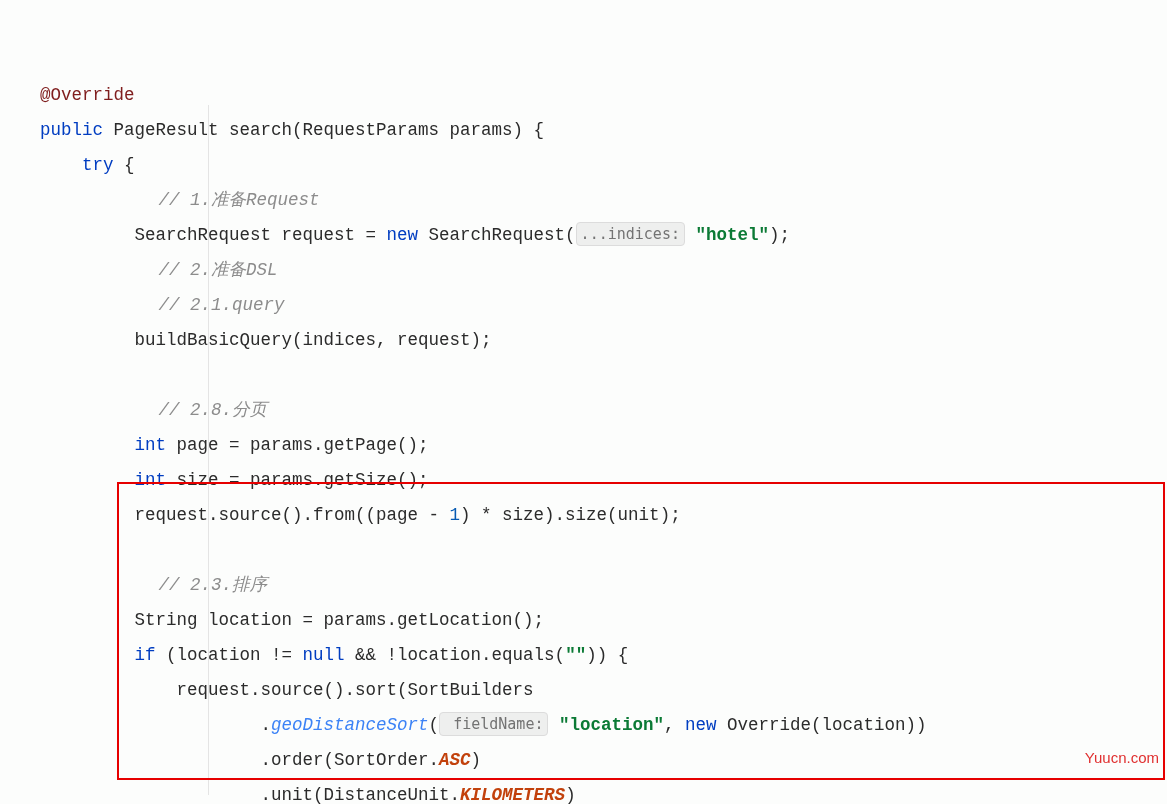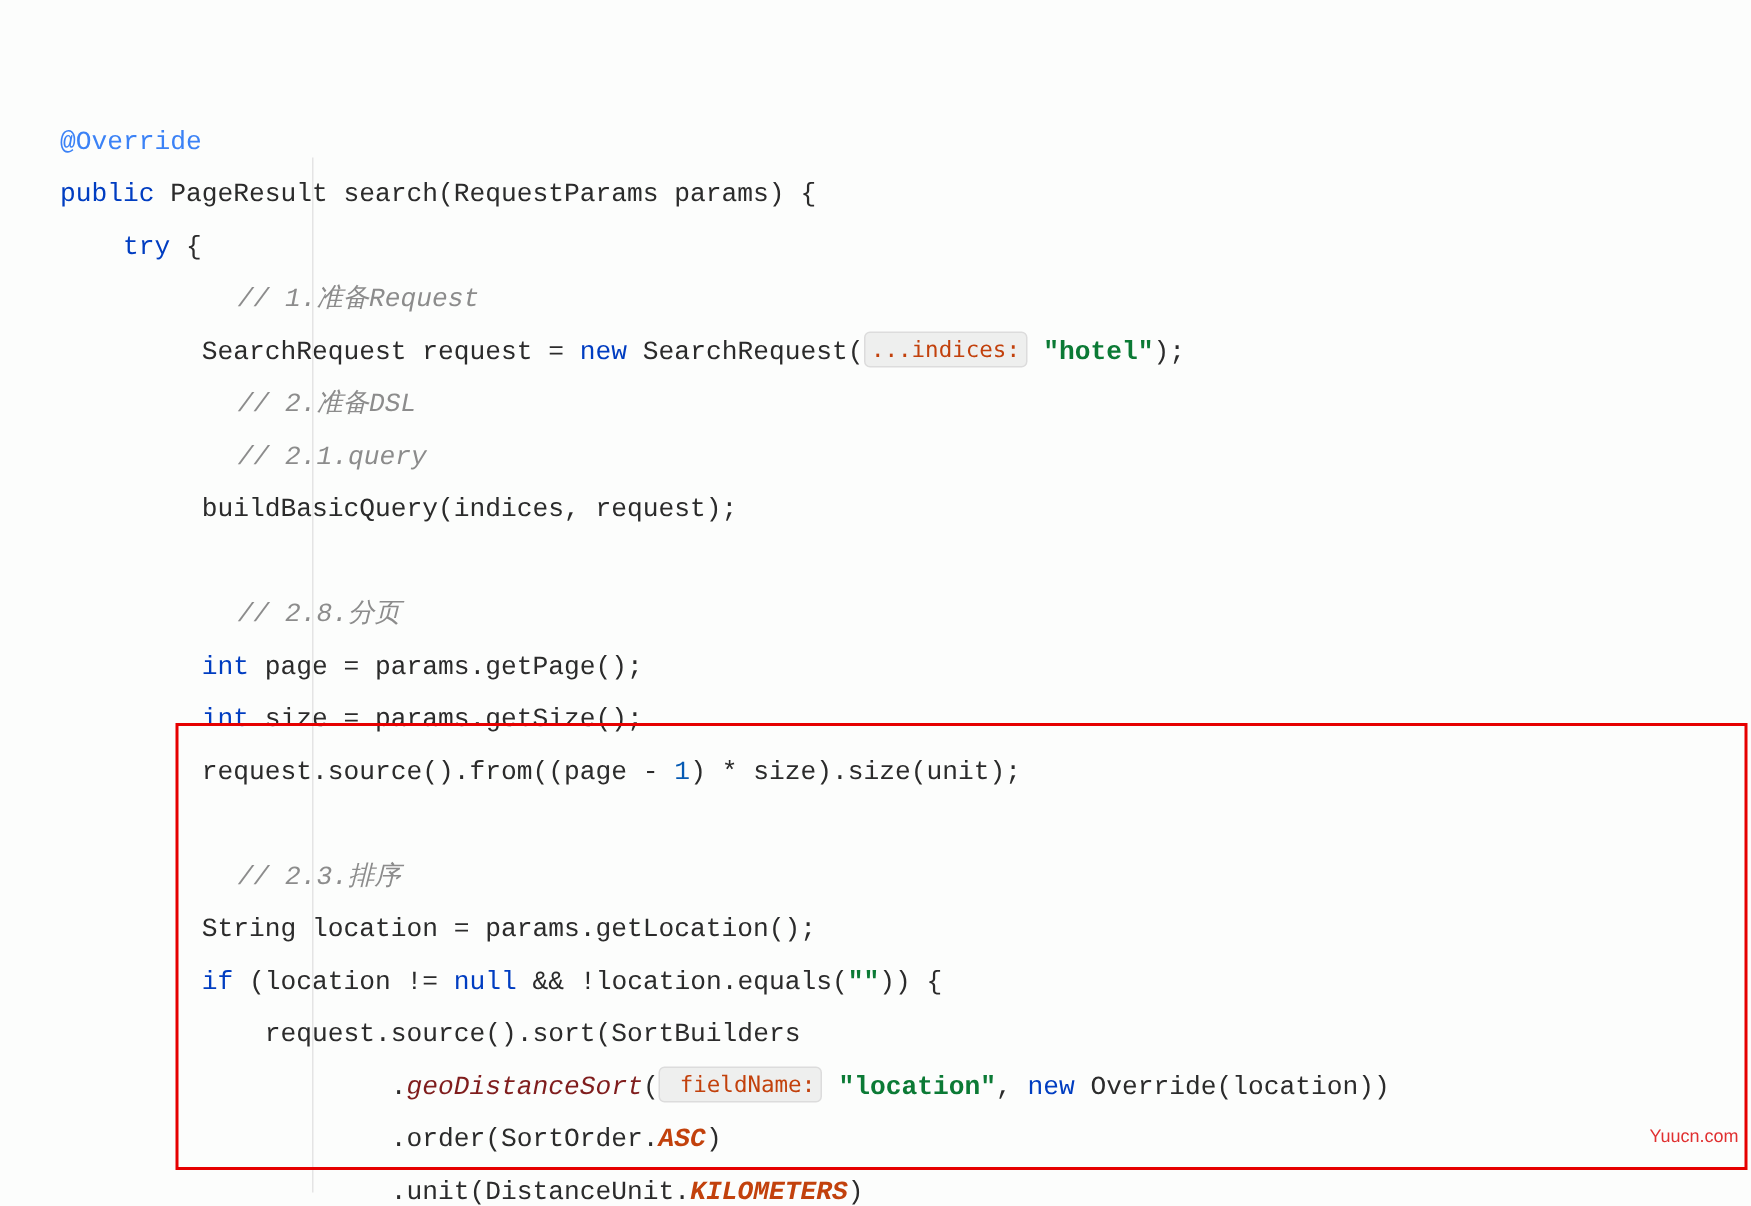--- a/index.html
+++ b/index.html
@@ -12,49 +12,49 @@
     overflow: hidden;
   }
   .editor {
     position: relative;
     white-space: pre;
     padding-left: 40px;
     padding-top: 8px;
     color: #2b2b2b;
   }
   .kw     { color: #003dc1; font-weight: 400; }        
-  .ann    { color: #3b82f6; }                           
+  .ann    { color: #7f1d1d; }                           
   .const  { color: #c2410c; font-style: italic; font-weight: 600; } 
   .comm   { color: #8c8c8c; font-style: italic; margin-left: 24px; }       
   .str    { color: #0b7a35; font-weight: 600; }
   .num    { color: #065ab3; }
-  .method { color: #7f1d1d; font-style: italic; margin-top: 16px; }       
+  .method { color: #3b82f6; font-style: italic; margin-top: 16px; }       
   .hint {
     display: inline-block;
     font-style: normal;
     font-family: "Menlo", "Consolas", monospace;
-    color: #c2410c;
+    color: #737373;
     background: #eeefee;
     border: 1px solid #dcdcdc;
     border-radius: 4px;
     padding: 0 4px;
     line-height: 22px;
     font-size: 15px;
     vertical-align: 1px;
   }
   .redbox {
     position: absolute;
     border: 2px solid #e60000;
     pointer-events: none;
   }
   .watermark {
     position: absolute;
     color: #e03030;
     font-family: Arial, sans-serif;
-    font-size: 12px;
+    font-size: 15px;
     right: 8px;
   }
   .guide {
     position: absolute;
     width: 0;
     border-left: 1px solid #e4e4e4;
     pointer-events: none;
   }
 </style>
 </head>

